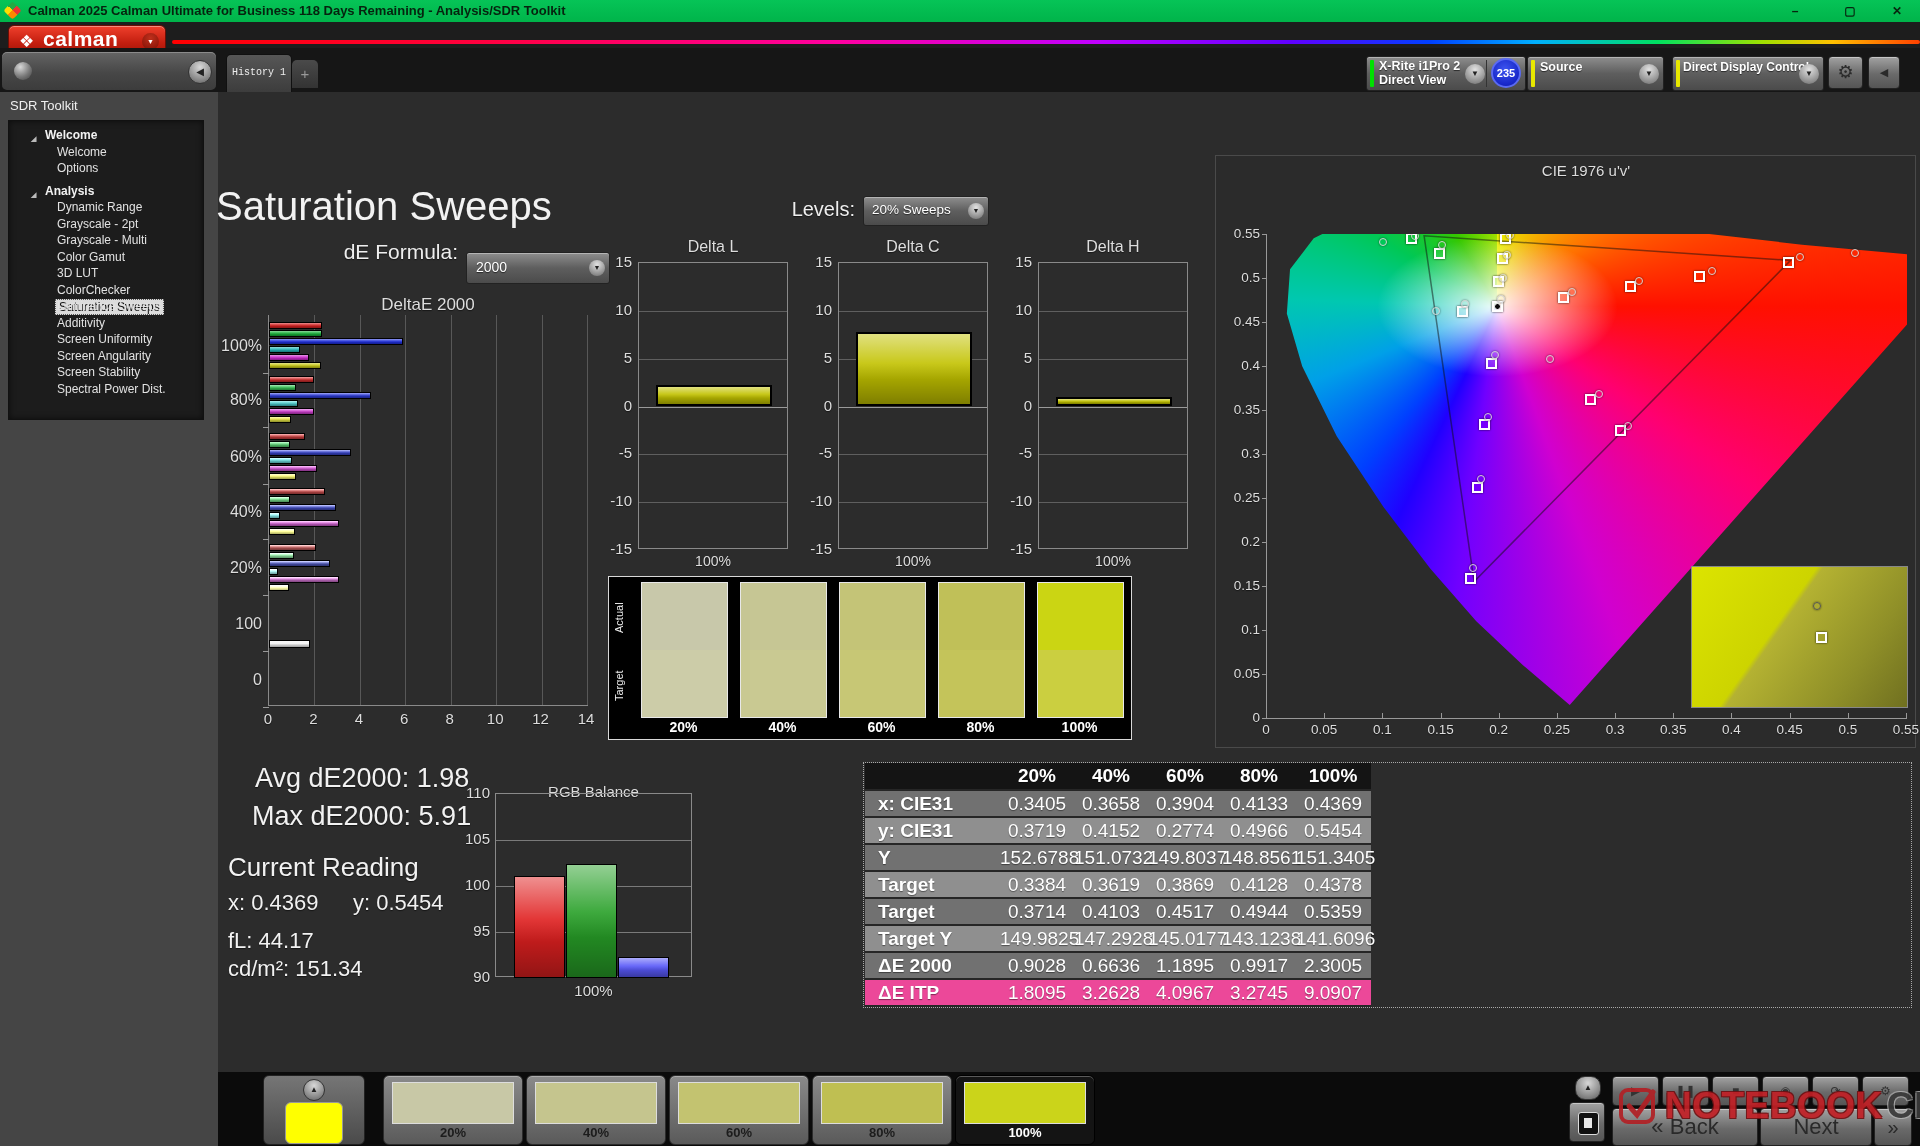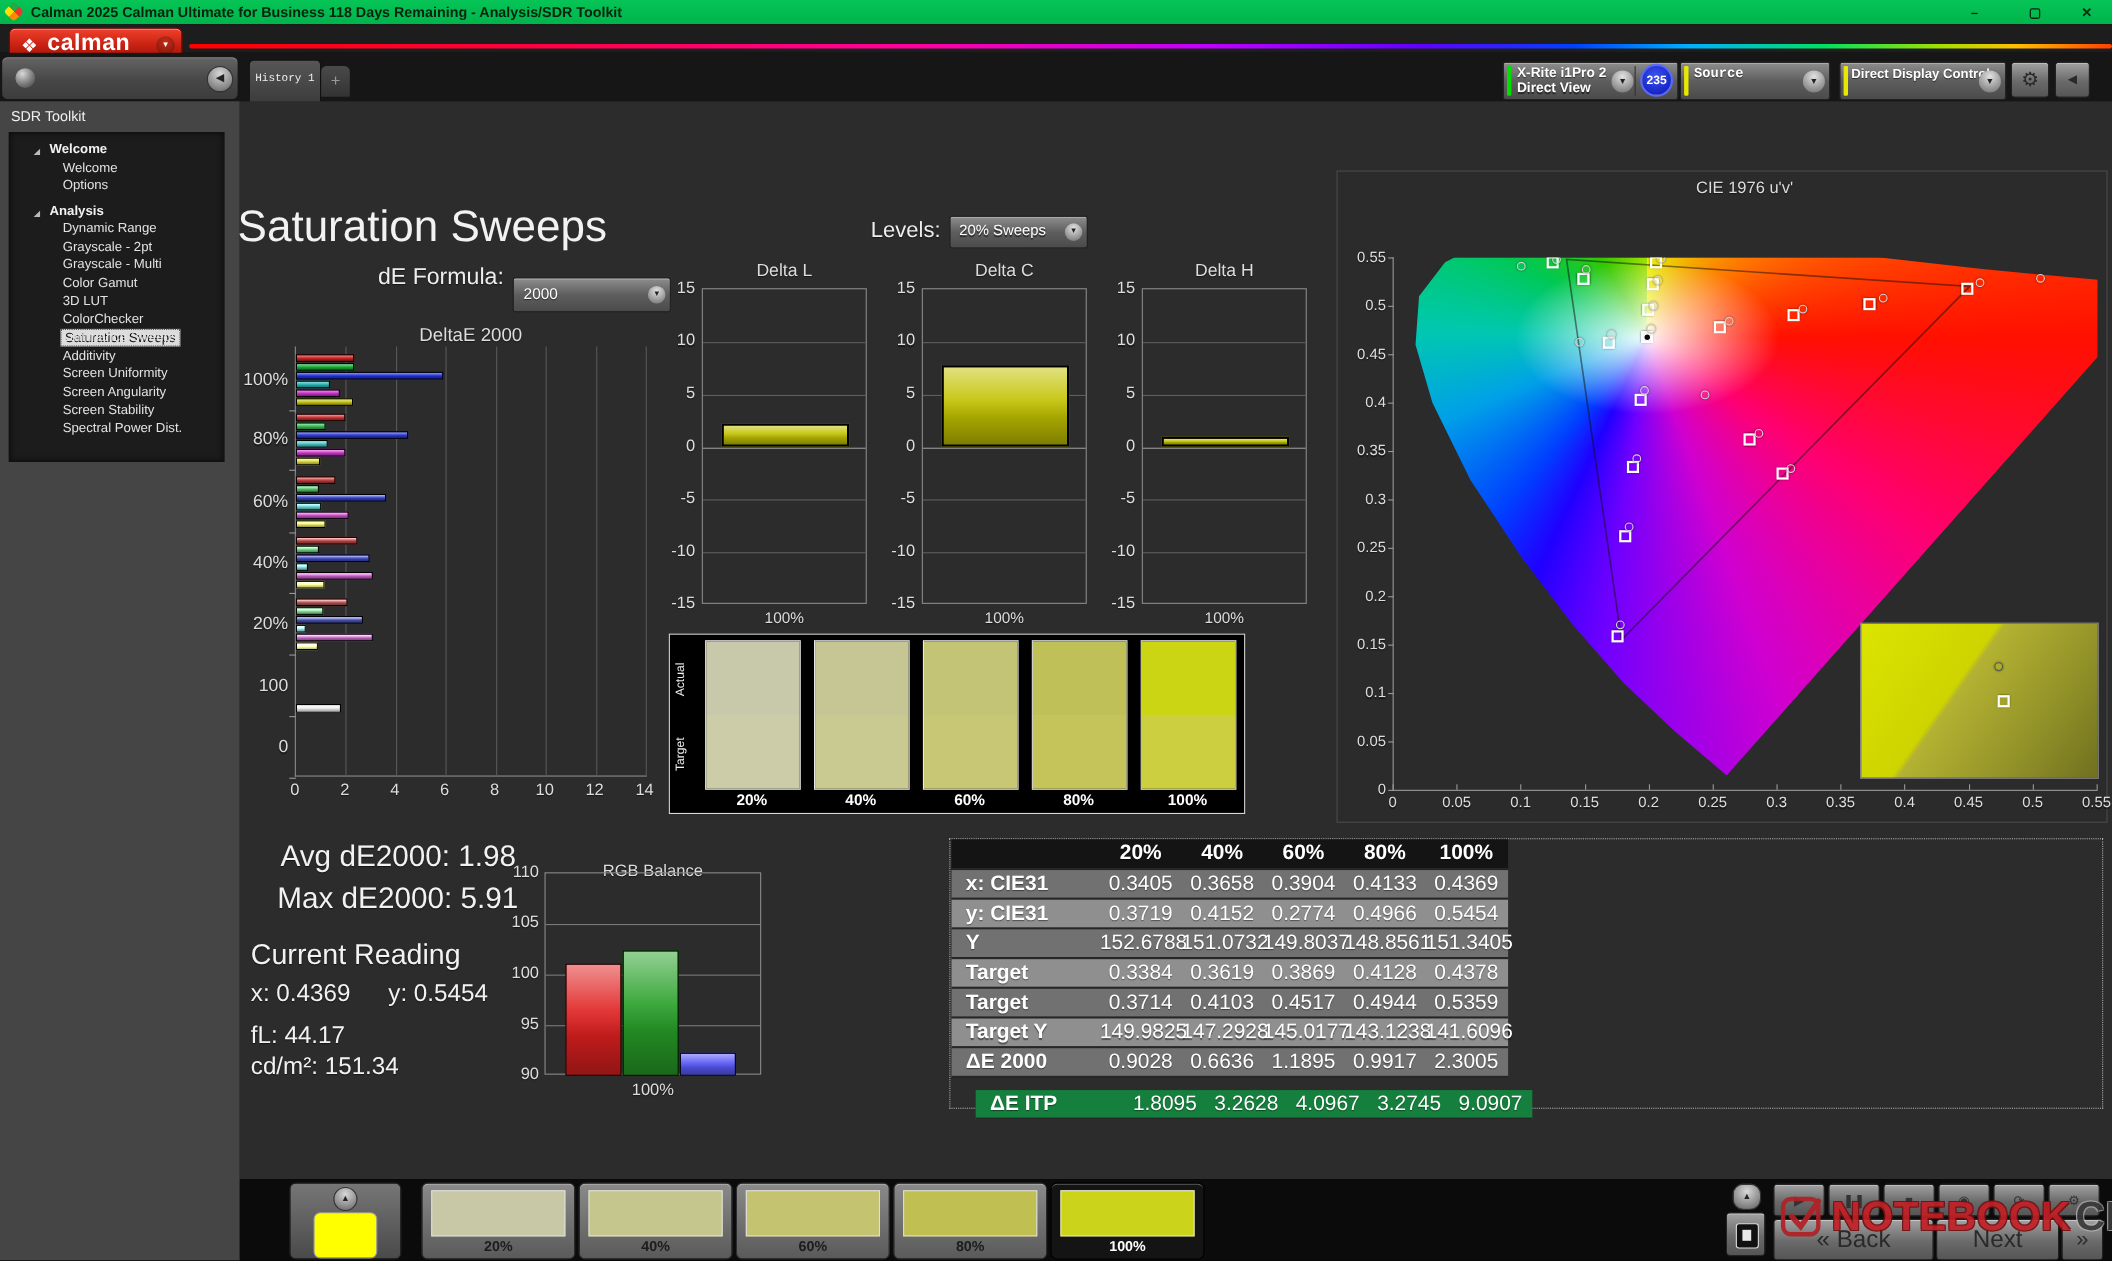--- a/index.html
+++ b/index.html
@@ -133,21 +133,21 @@
   <div class="abs" style="left:0;top:0;width:114px;height:33px;">
     <div class="dd-label" style="top:2px;">X-Rite i1Pro 2</div>
     <div class="dd-label" style="top:16px;">Direct View</div>
     <div class="dd-arrow" style="right:-4px;">▼</div>
   </div>
   <div class="abs" style="left:119px;top:3px;bottom:3px;width:1px;background:#333;"></div>
   <div class="abs" id="meter-badge" style="left:124px;top:1px;width:26px;height:26px;line-height:26px;">235</div>
 </div>
 <div class="abs dd" style="left:1527px;top:56px;width:135px;height:33px;">
   <div class="dd-strip" style="background:#e8e800;"></div>
-  <div class="dd-label" style="top:3px;font-family:Liberation Mono, monospace;">Source</div>
+  <div class="dd-label" style="top:3px;">Source</div>
   <div class="dd-arrow">▼</div>
 </div>
 <div class="abs dd" style="left:1672px;top:56px;width:150px;height:33px;">
   <div class="dd-strip" style="background:#e8e800;"></div>
   <div class="dd-label" style="top:3px;left:10px;font-size:12px;">Direct Display Control</div>
   <div class="dd-arrow">▼</div>
 </div>
 <div class="abs graybtn" style="left:1828px;top:56px;width:35px;height:33px;font-size:18px;line-height:31px;"><span>⚙</span></div>
 <div class="abs graybtn" style="left:1868px;top:56px;width:32px;height:33px;font-size:11px;line-height:31px;"><span>◀</span></div>
 
@@ -536,21 +536,21 @@
       <div class="tcell">141.6096</div>
     </div>
     <div class="trow" style="top: 190px; background: rgb(113, 113, 113);">
       <div class="tlabel">ΔE 2000</div>
       <div class="tcell">0.9028</div>
       <div class="tcell">0.6636</div>
       <div class="tcell">1.1895</div>
       <div class="tcell">0.9917</div>
       <div class="tcell">2.3005</div>
     </div>
-    <div class="trow" style="top: 228px; background: #15803d; margin-left: 22px;">
+    <div class="trow" style="top: 217px; background: #ec4899;">
       <div class="tlabel">ΔE ITP</div>
       <div class="tcell">1.8095</div>
       <div class="tcell">3.2628</div>
       <div class="tcell">4.0967</div>
       <div class="tcell">3.2745</div>
       <div class="tcell">9.0907</div>
     </div>
   </div>
 
 <div class="abs" id="bottombar">

